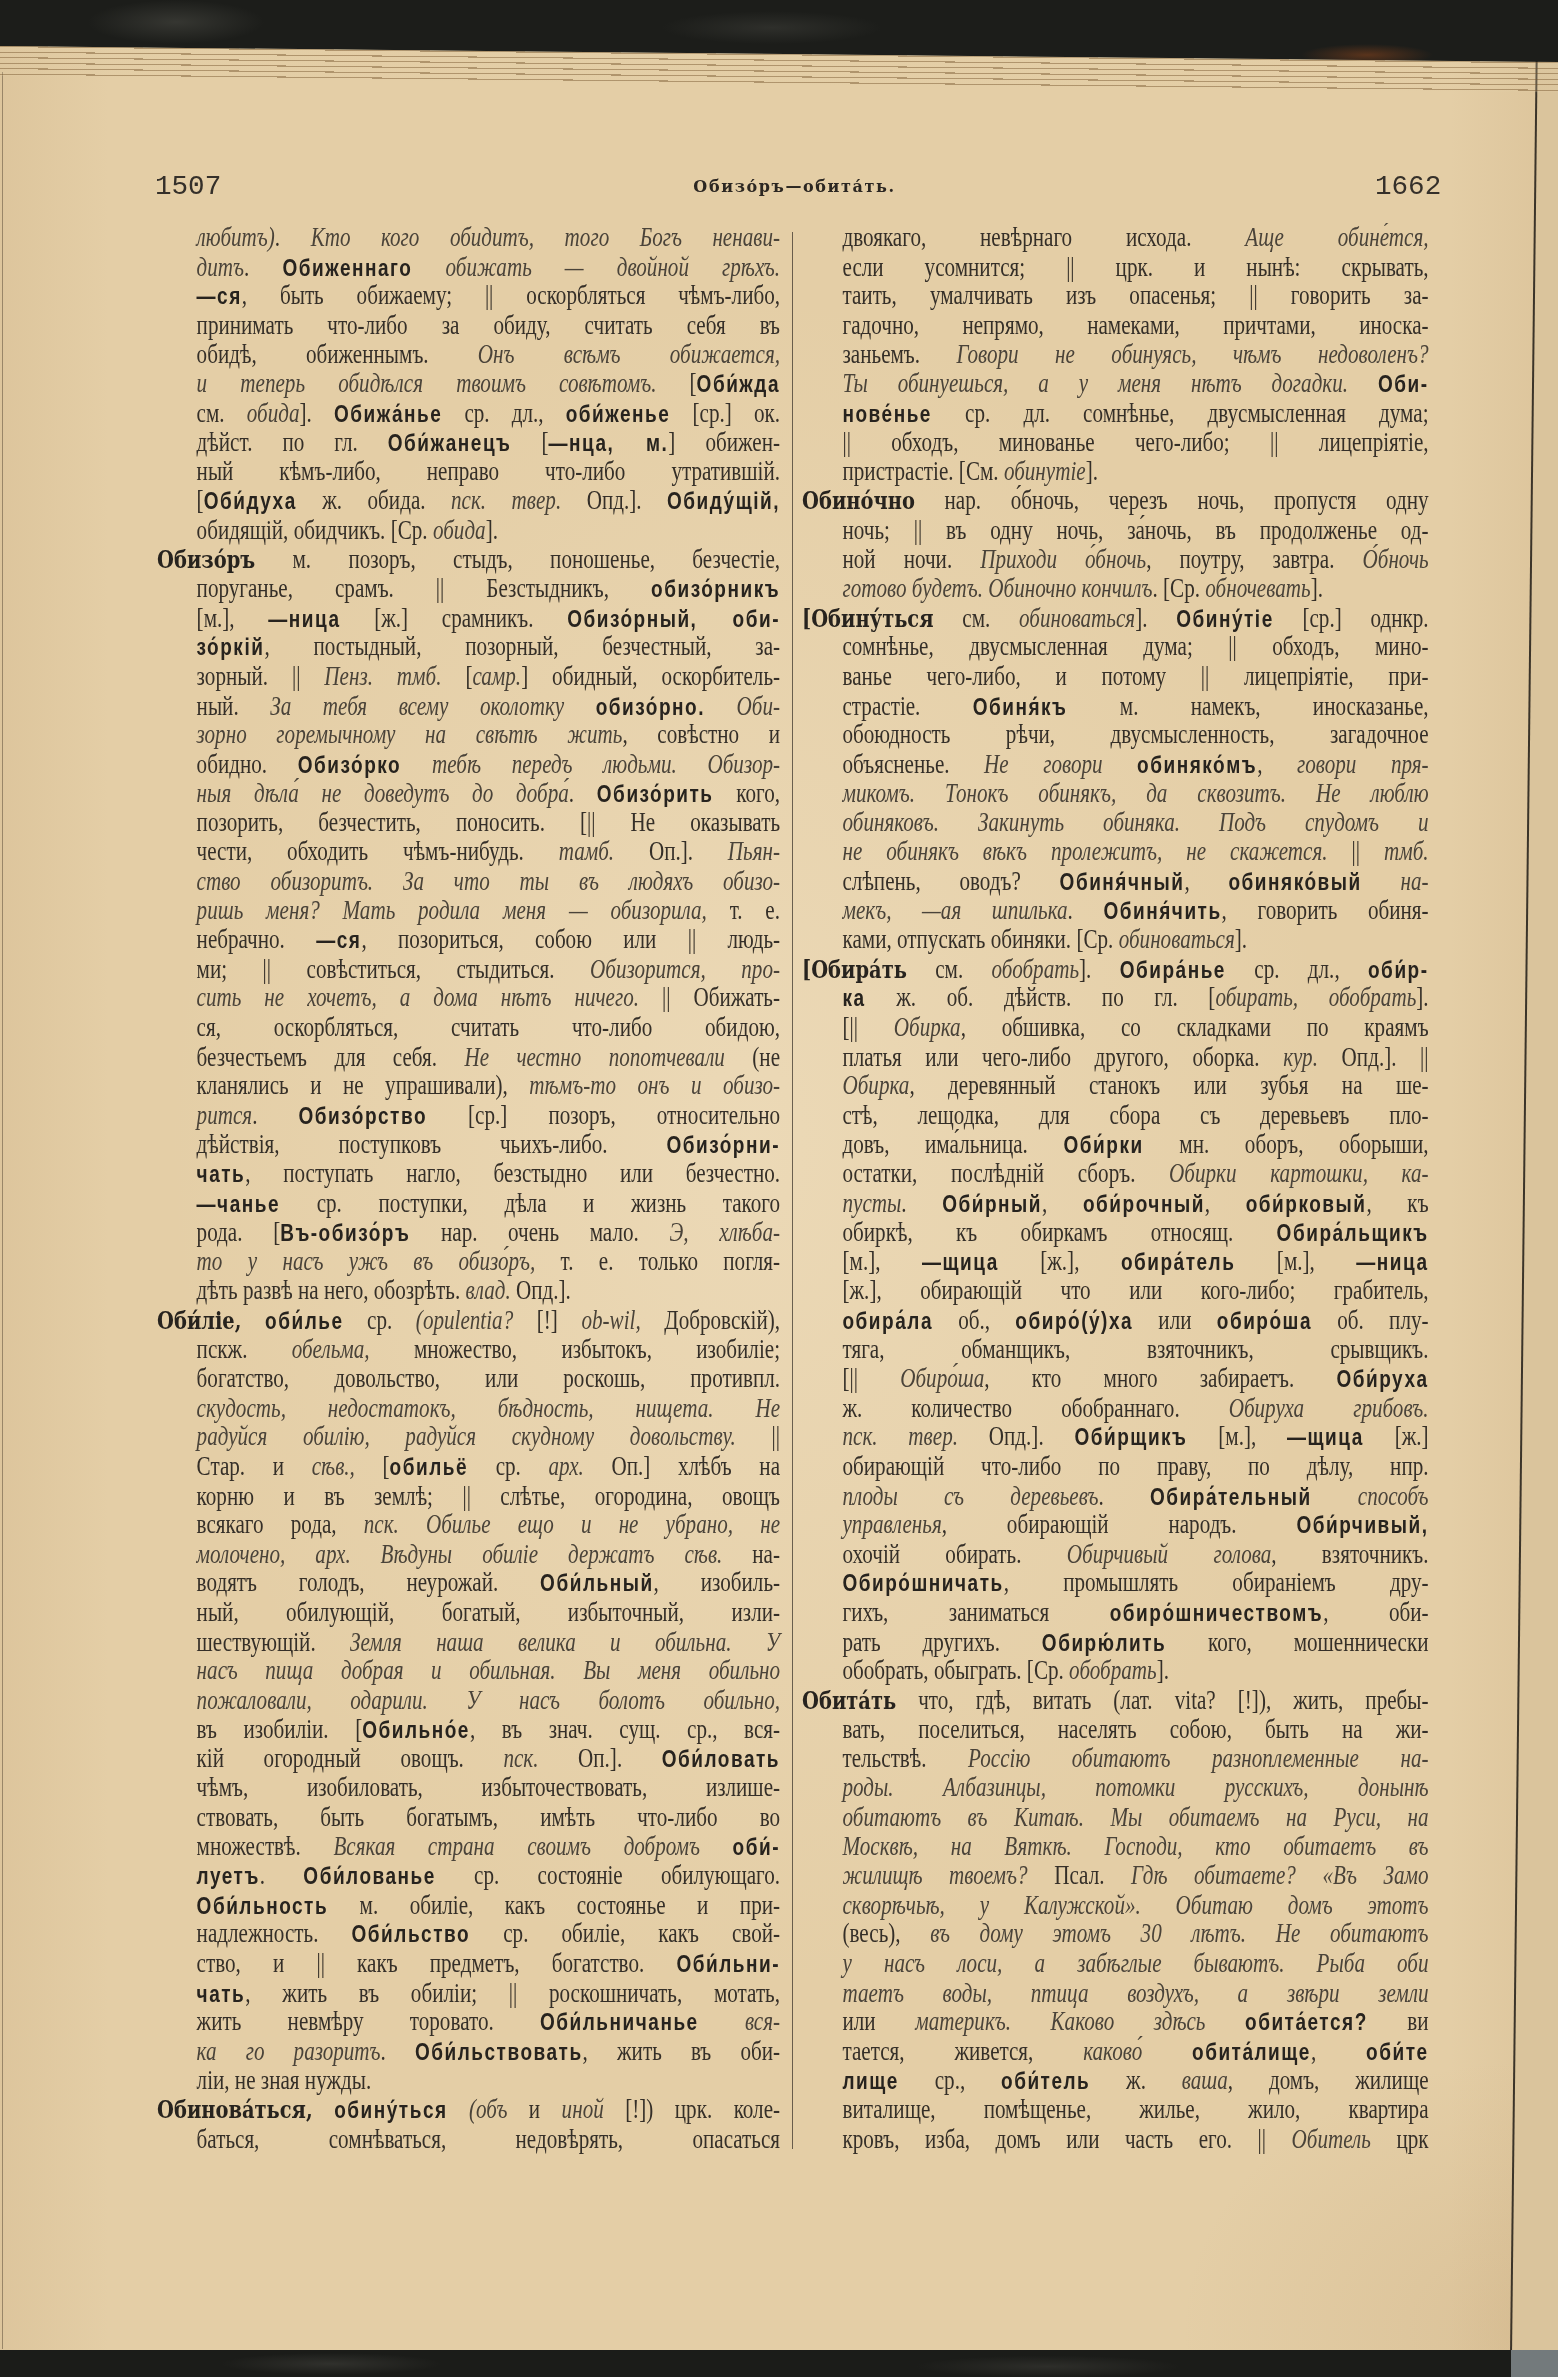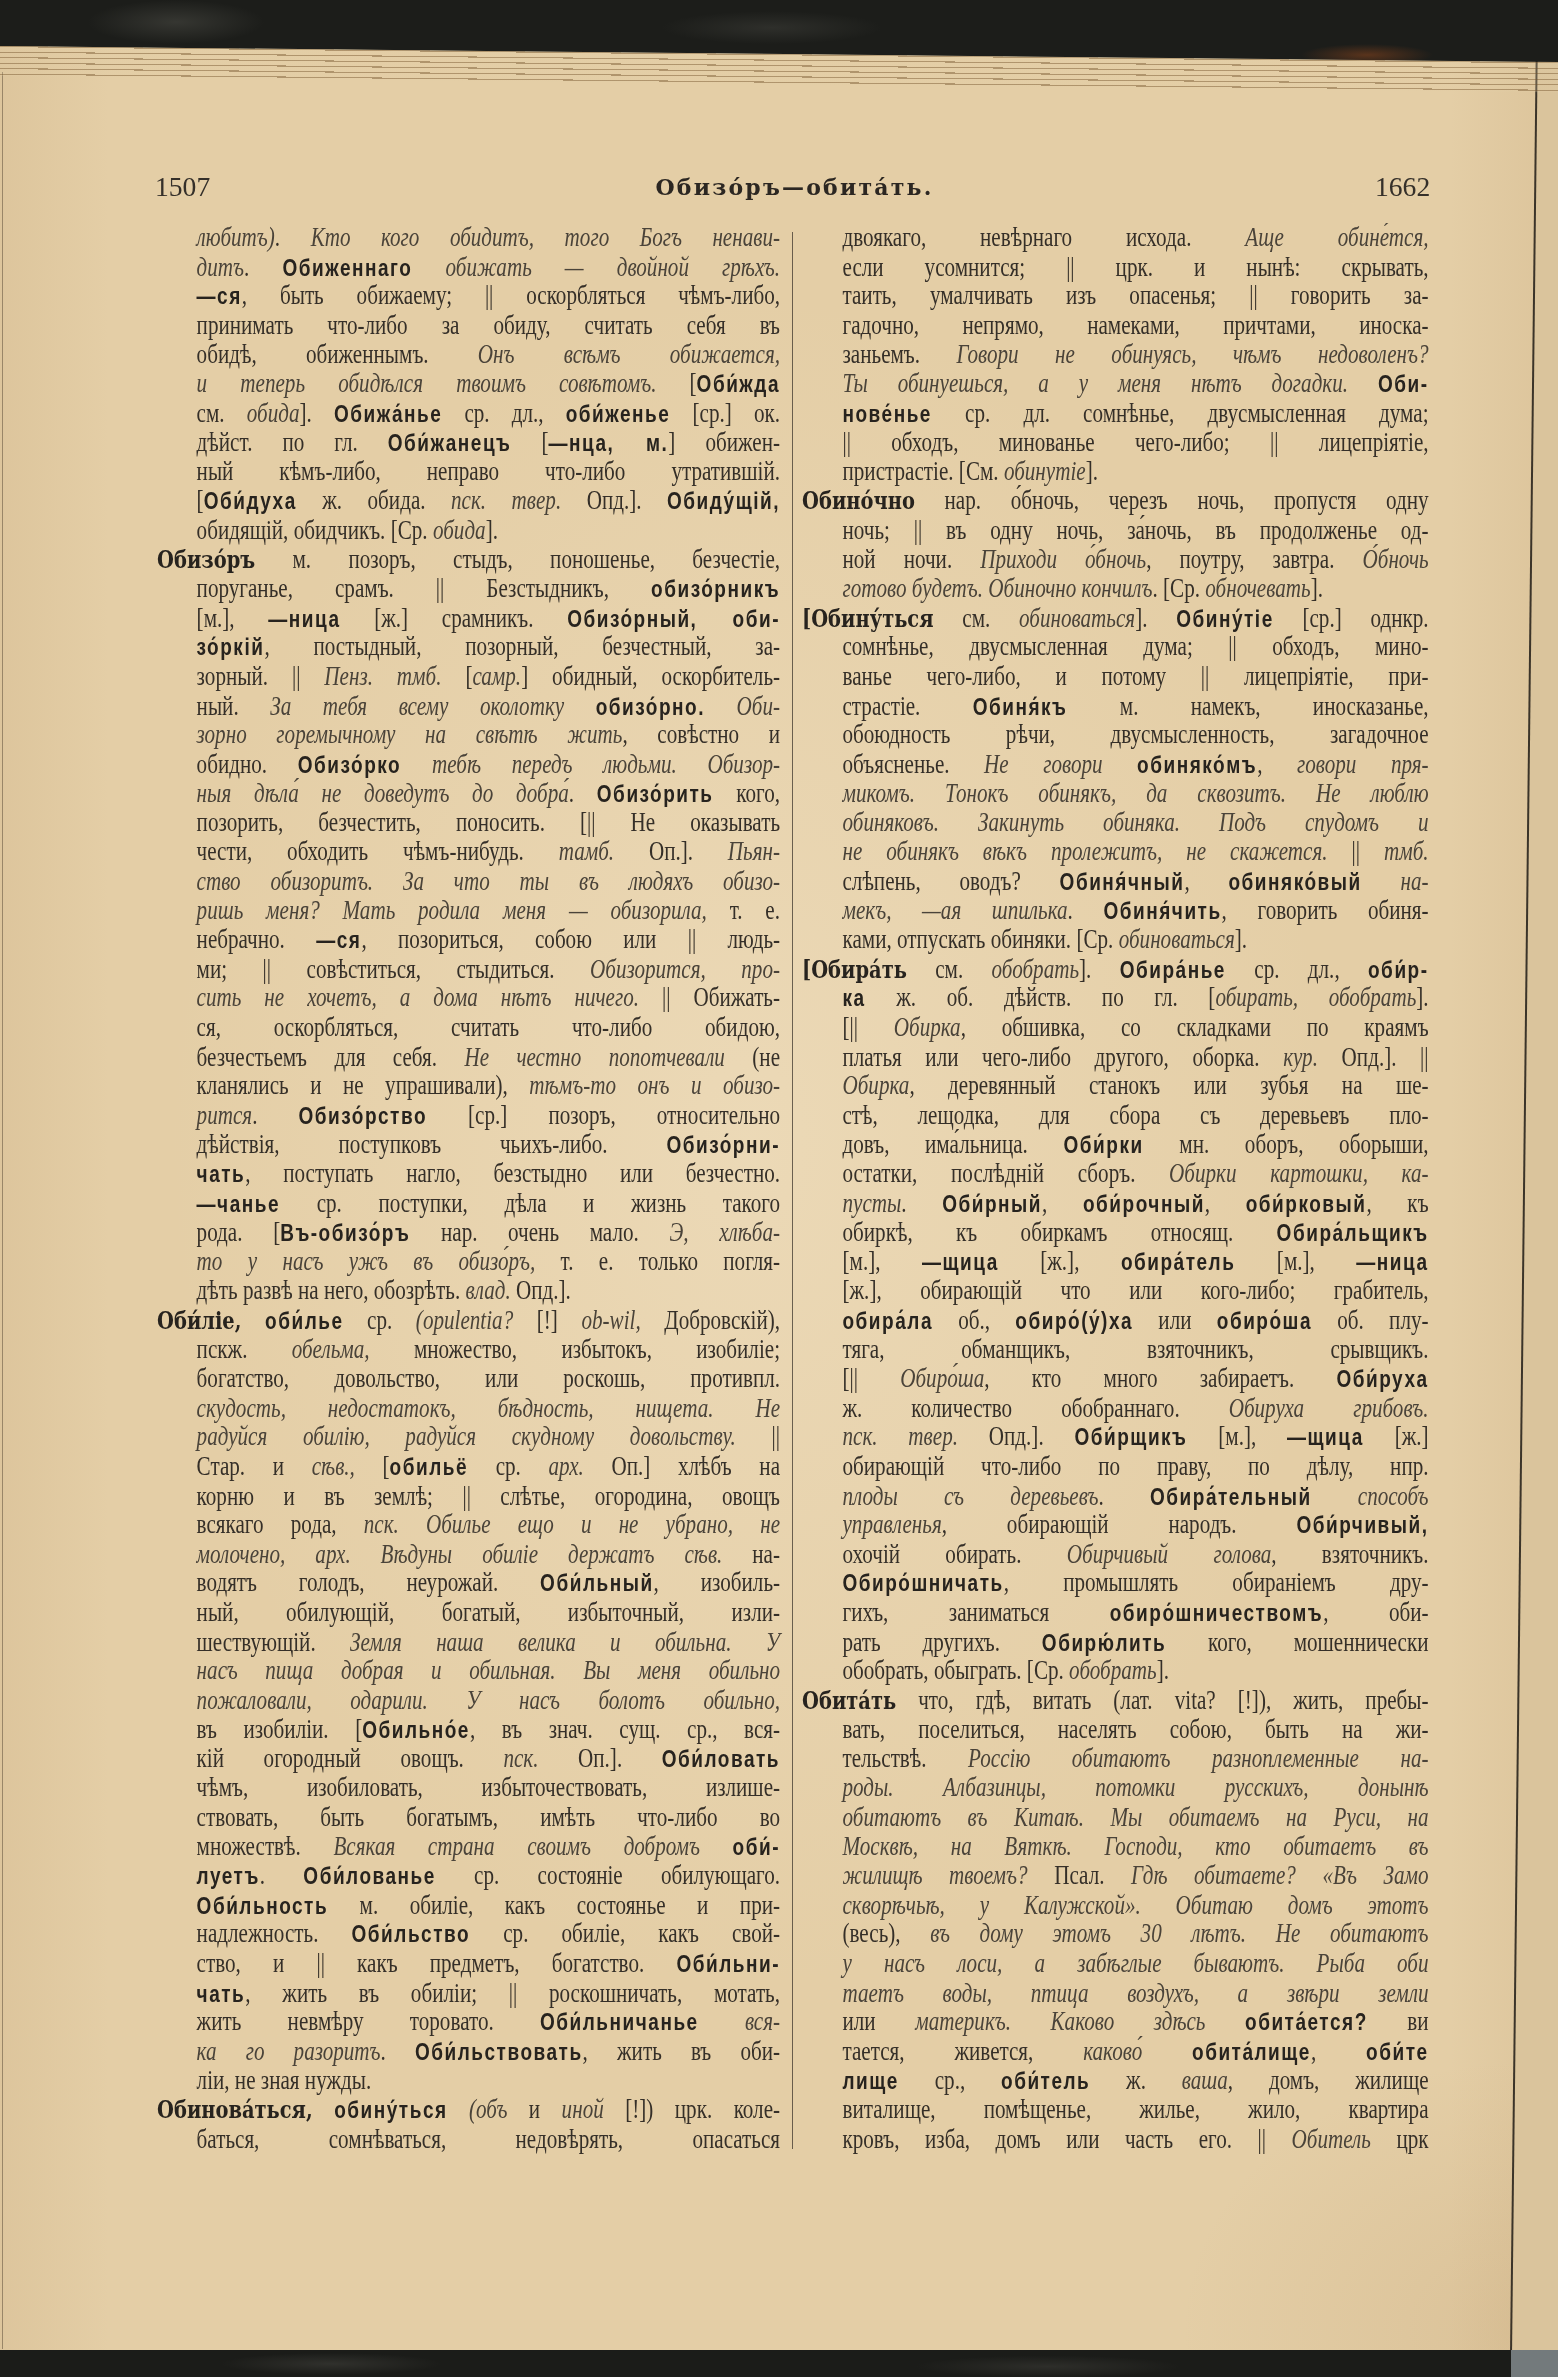--- a/index.html
+++ b/index.html
@@ -50,27 +50,27 @@
       radial-gradient(ellipse 132px 11px at 1048px 16.5px, rgba(80,80,74,0.35), rgba(0,0,0,0)),
       #1b1c19;
   }
   .scan-bottom-right {
     position: absolute; left: 1511px; top: 2350px; width: 48px; height: 27px;
     background: #737a7c;
   }
 
   .page-num {
     position: absolute; top: 173px; font-size: 27.6px; line-height: 27.6px;
-    font-family: Liberation Serif, serif; color: #35302a;
+    font-family: Liberation Mono, monospace; color: #35302a;
   }
   .pn-left { left: 155px; }
   .pn-right { left: 1375px; }
   .running-head {
     position: absolute; top: 176px; left: 606px; width: 377px; text-align: center;
-    font-family: "DejaVu Serif", serif; font-weight: bold; font-size: 22px; line-height: 22px;
+    font-family: "DejaVu Serif", serif; font-weight: bold; font-size: 16px; line-height: 22px;
     letter-spacing: 0.1em; color: #2c2722;
   }
 
   .column-rule {
     position: absolute; left: 792px; top: 232px; width: 1.1px; height: 1917px;
     background: rgba(55,48,40,0.72);
   }
   .column {
     position: absolute; top: 223px;
     transform: scale(0.88, 1.1); transform-origin: 0 0;

